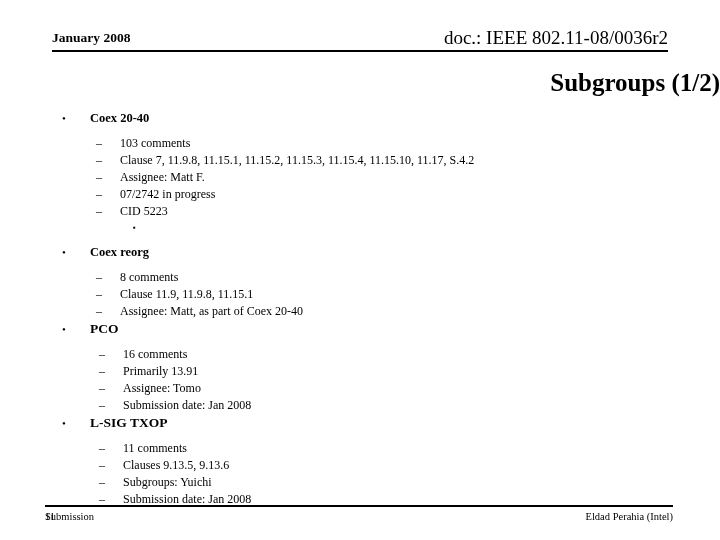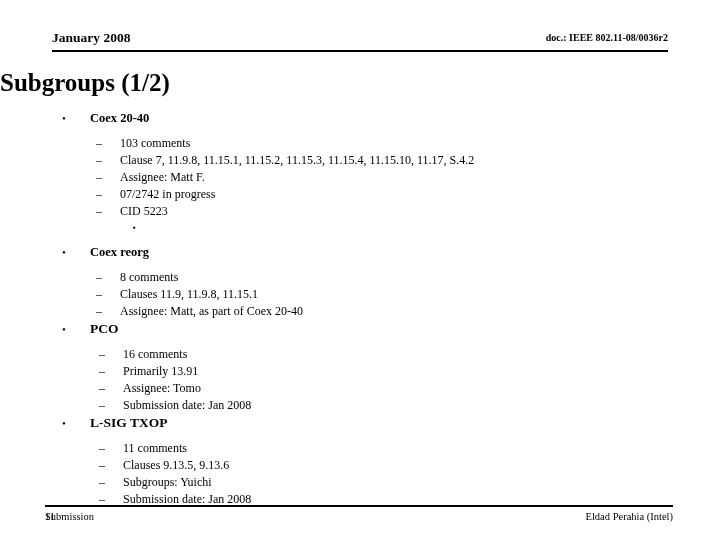--- a/index.html
+++ b/index.html
@@ -28,33 +28,33 @@
     align-items: flex-start;
     justify-content: space-between;
   }
   .header-date {
     font-size: 13.5px;
     font-weight: bold;
     line-height: 16px;
     white-space: nowrap;
   }
   .header-doc {
-    font-size: 10px;
-    font-weight: bold;
+    font-size: 19px;
+    font-weight: normal;
     line-height: 16px;
     white-space: nowrap;
   }
 
   
   .slide-title {
     position: absolute;
     left: 0;
     top: 68px;
     width: 720px;
-    text-align: left;
+    text-align: right;
     font-size: 25px;
     font-weight: bold;
     line-height: 30px;
   }
 
   
   .slide-body {
     position: absolute;
     left: 0;
     top: 110px;
@@ -184,21 +184,21 @@
     <div class="lvl1 gap-before">
       <span class="marker">•</span>
       <span>Coex reorg</span>
     </div>
     <div class="lvl2 gap-before">
       <span class="marker">–</span>
       <span>8 comments</span>
     </div>
     <div class="lvl2">
       <span class="marker">–</span>
-      <span>Clauses 11.9, 11.9.8, 11.15.1</span>
+      <span>Clause 11.9, 11.9.8, 11.15.1</span>
     </div>
     <div class="lvl2">
       <span class="marker">–</span>
       <span>Assignee: Matt, as part of Coex 20-40</span>
     </div>
   </div>
 
   <div class="section">
     <div class="lvl1 big">
       <span class="marker">•</span>

